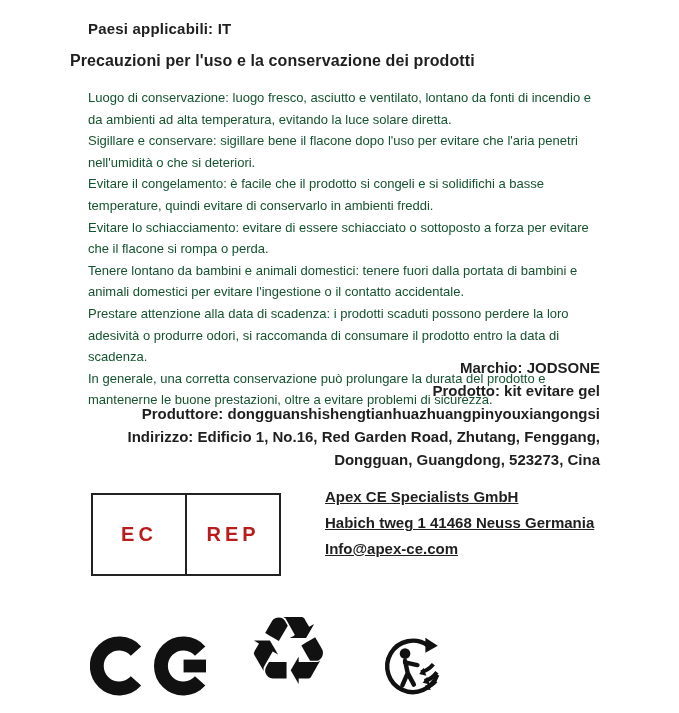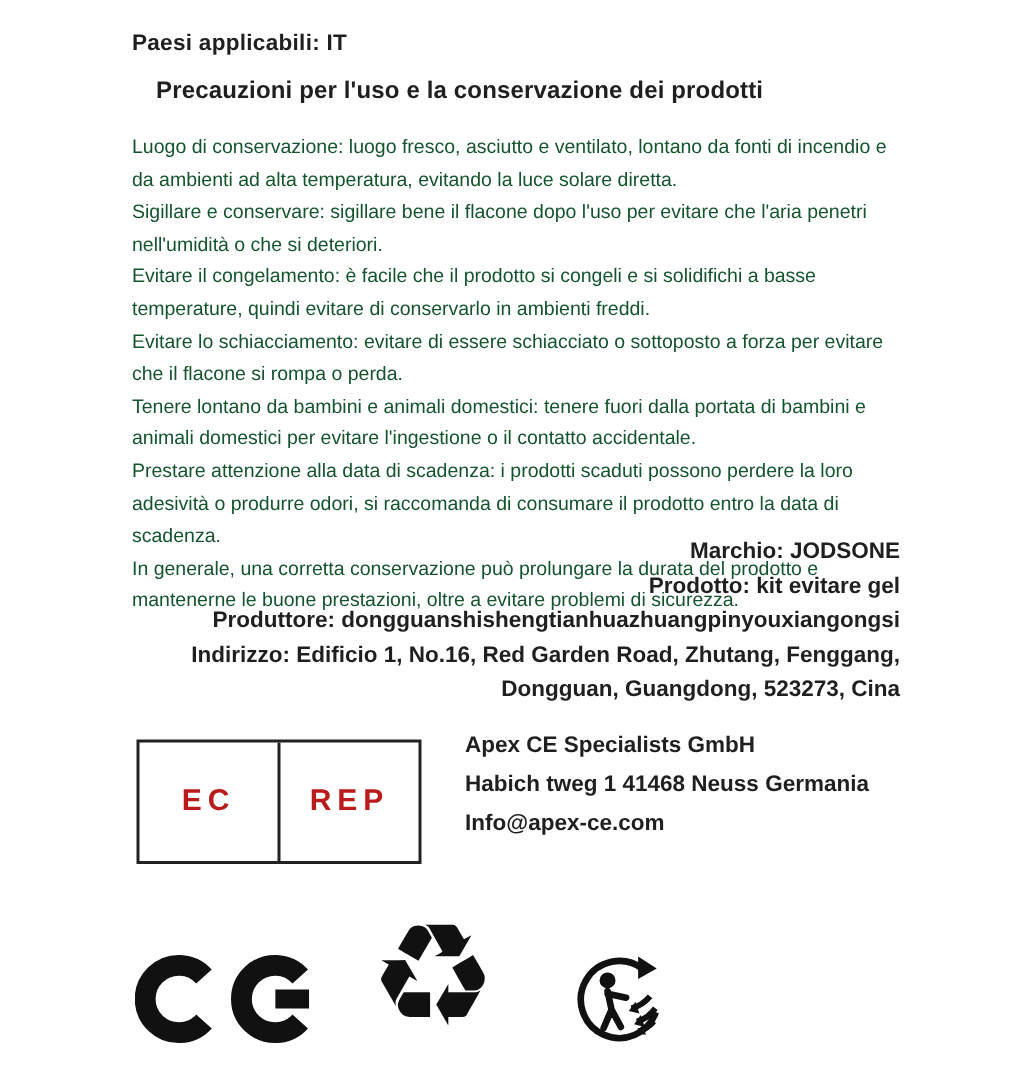--- a/index.html
+++ b/index.html
@@ -12,21 +12,21 @@
     color: #222;
     overflow: hidden;
     padding-left: 44px;
   }
   .h-countries {
     position: absolute; left: 88px; top: 20px;
     font-size: 15px; font-weight: bold; color: #1f1f1f;
     margin: 0; letter-spacing: 0.2px;
   }
   .h-precautions {
-    position: absolute; left: 104px; top: 52px;
+    position: absolute; left: 70px; top: 52px;
     font-size: 16px; font-weight: bold; color: #1f1f1f;
     margin: 0; letter-spacing: 0.1px;
   }
   .body-text {
     position: absolute; left: 88px; top: 87px; width: 508px;
     font-size: 13px; line-height: 21.6px; color: #14532d;
   }
   .body-text p { margin: 0; }
   .product-info {
     position: absolute; left: 88px; top: 356px; width: 512px;
@@ -38,22 +38,22 @@
     width: 186px; height: 79px;
     border: 2px solid #222;
     display: flex;
   }
   .ecrep-cell {
     flex: 1; display: flex; align-items: center; justify-content: center;
     font-size: 20px; font-weight: bold; letter-spacing: 4px; color: #b91c1c;
   }
   .ecrep-cell.first { border-right: 2px solid #222; }
   .rep-contact {
-    position: absolute; left: 310px; top: 484px;
-    font-size: 15px; font-weight: bold; color: #1f1f1f; line-height: 26px;
+    position: absolute; left: 325px; top: 484px;
+    font-size: 15px; font-weight: bold; color: #1f1f1f; line-height: 26px; text-decoration: underline;
   }
   .rep-contact p { margin: 0; }
   .marks { position: absolute; left: 0; top: 620px; width: 679px; height: 93px; }
   .ce-mark { position: absolute; left: 90px; top: 16px; }
   .recycle-mark {
     position: absolute; left: 246px; top: -16px;
     font-family: "DejaVu Sans", sans-serif;
     font-size: 95px; line-height: 95px; color: #111;
   }
   .triman-mark { position: absolute; left: 380px; top: 15px; }

